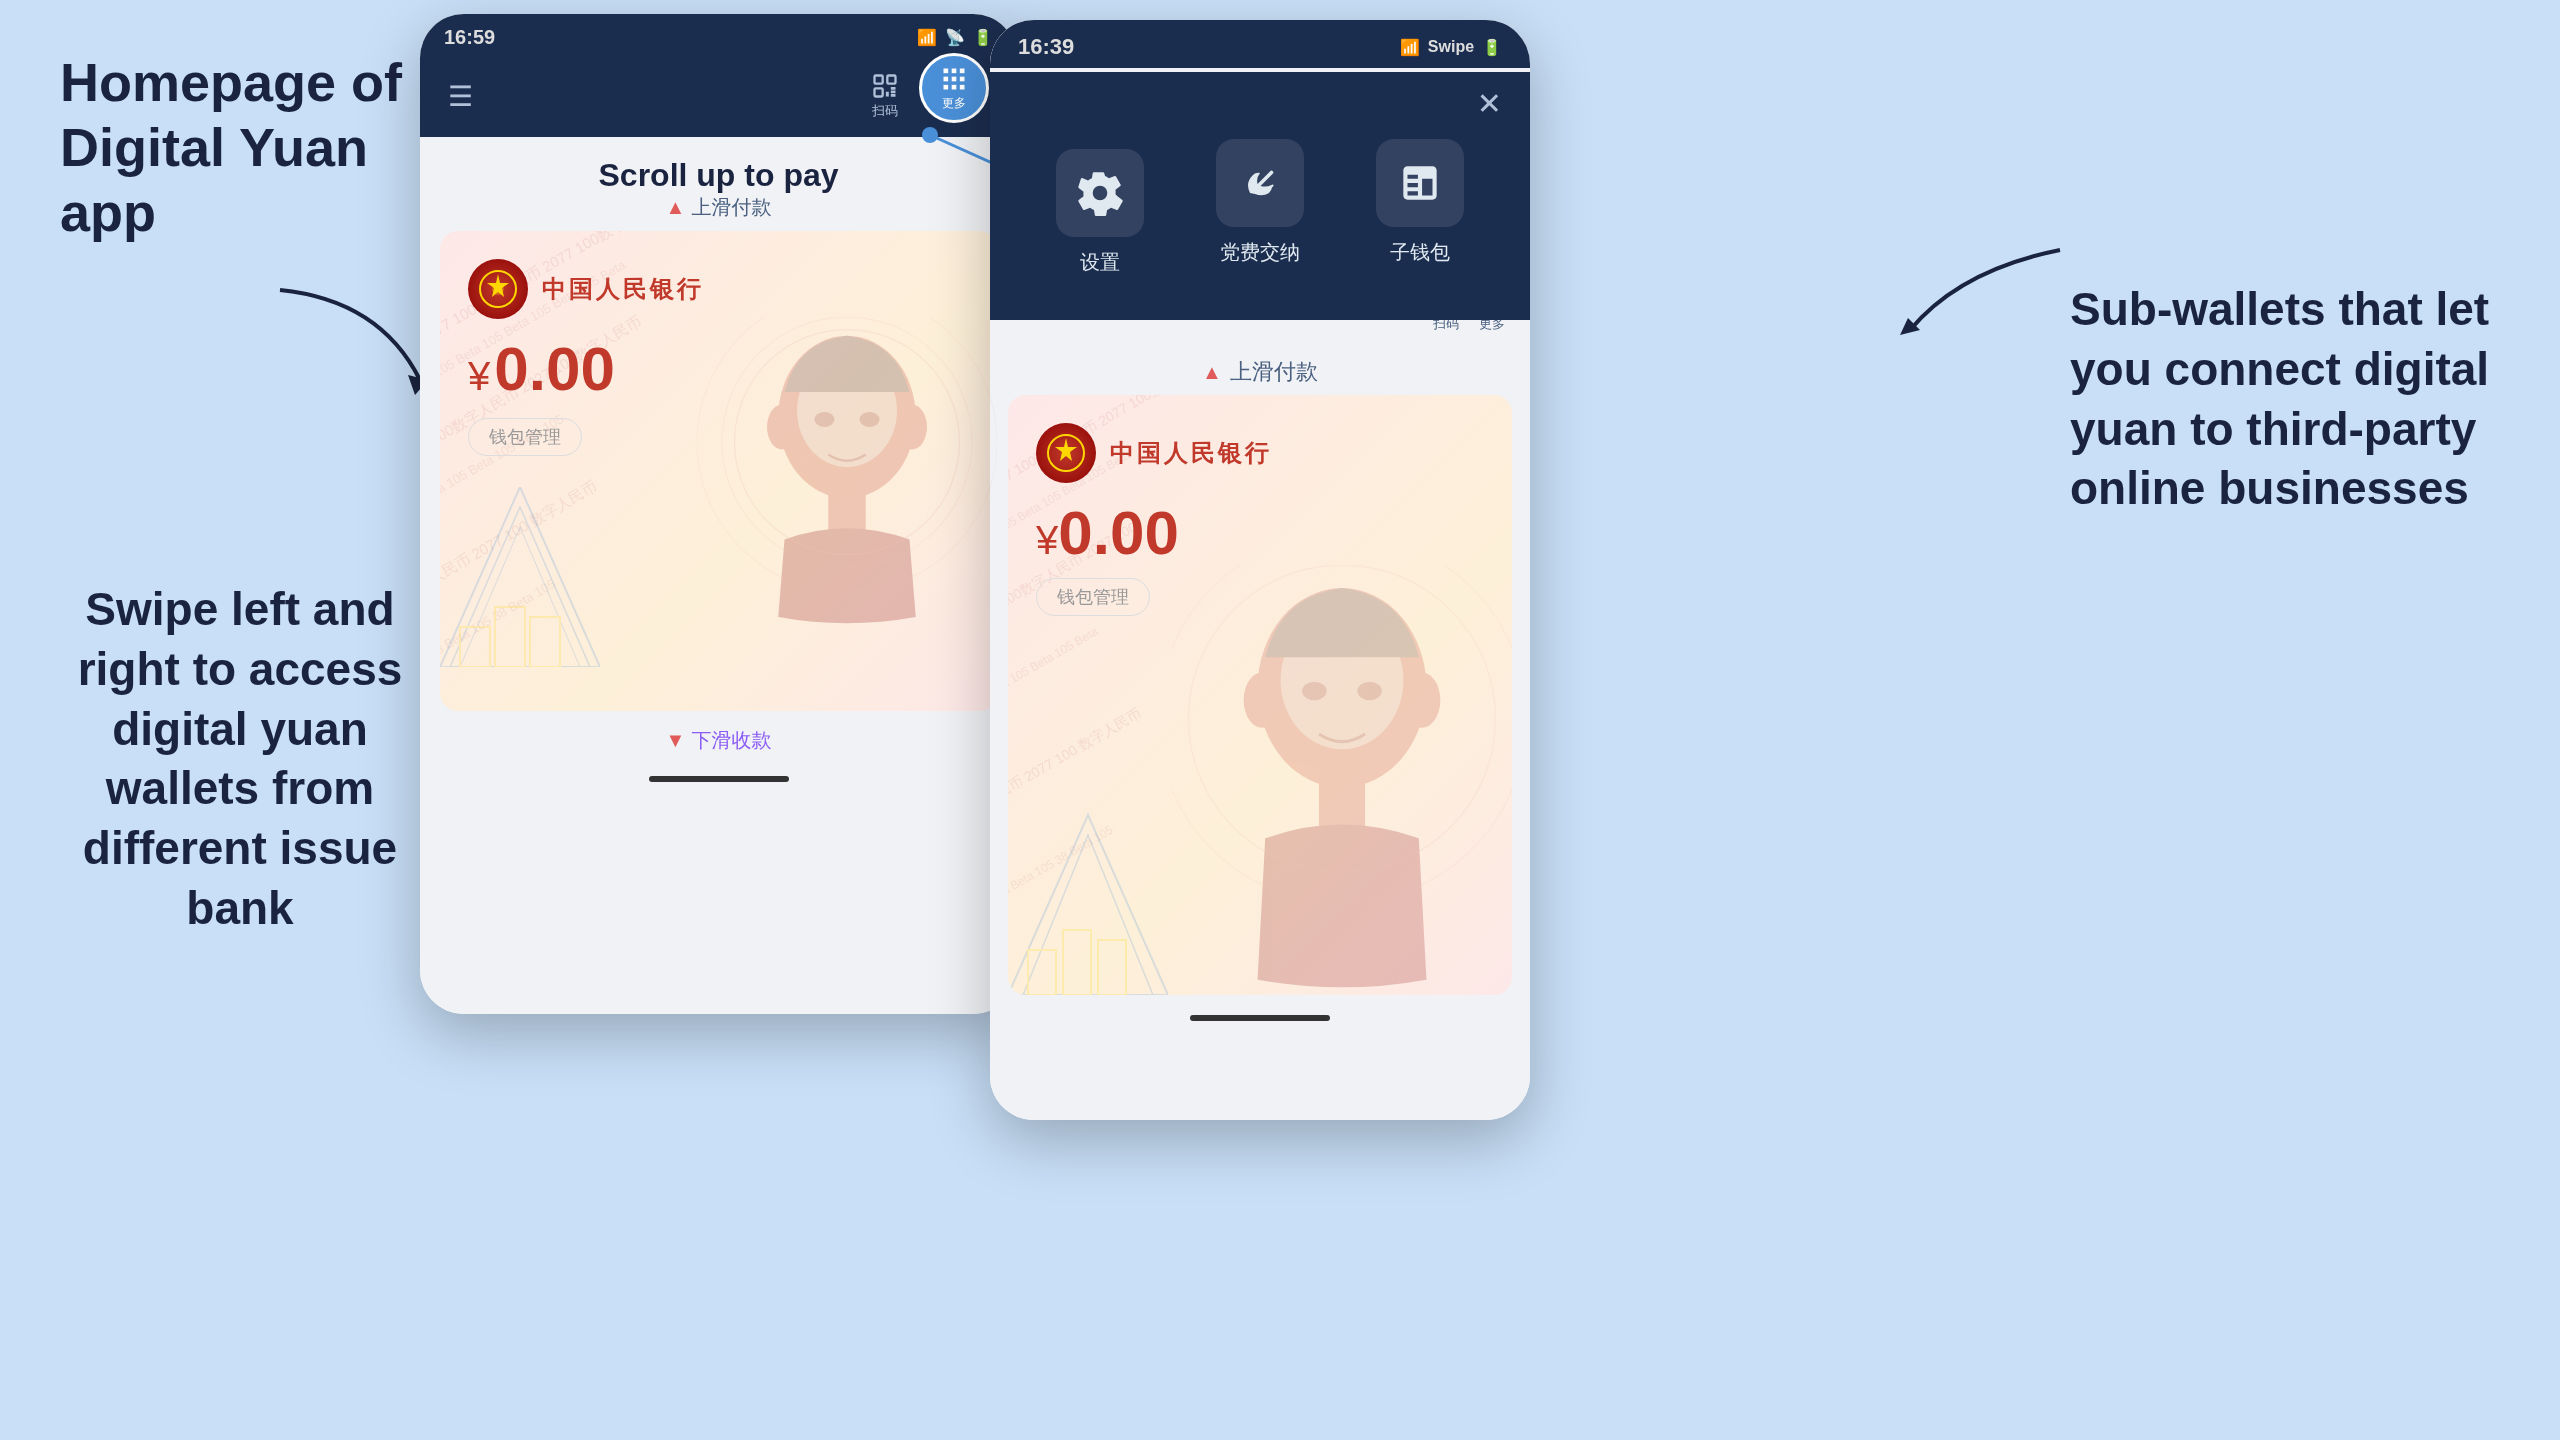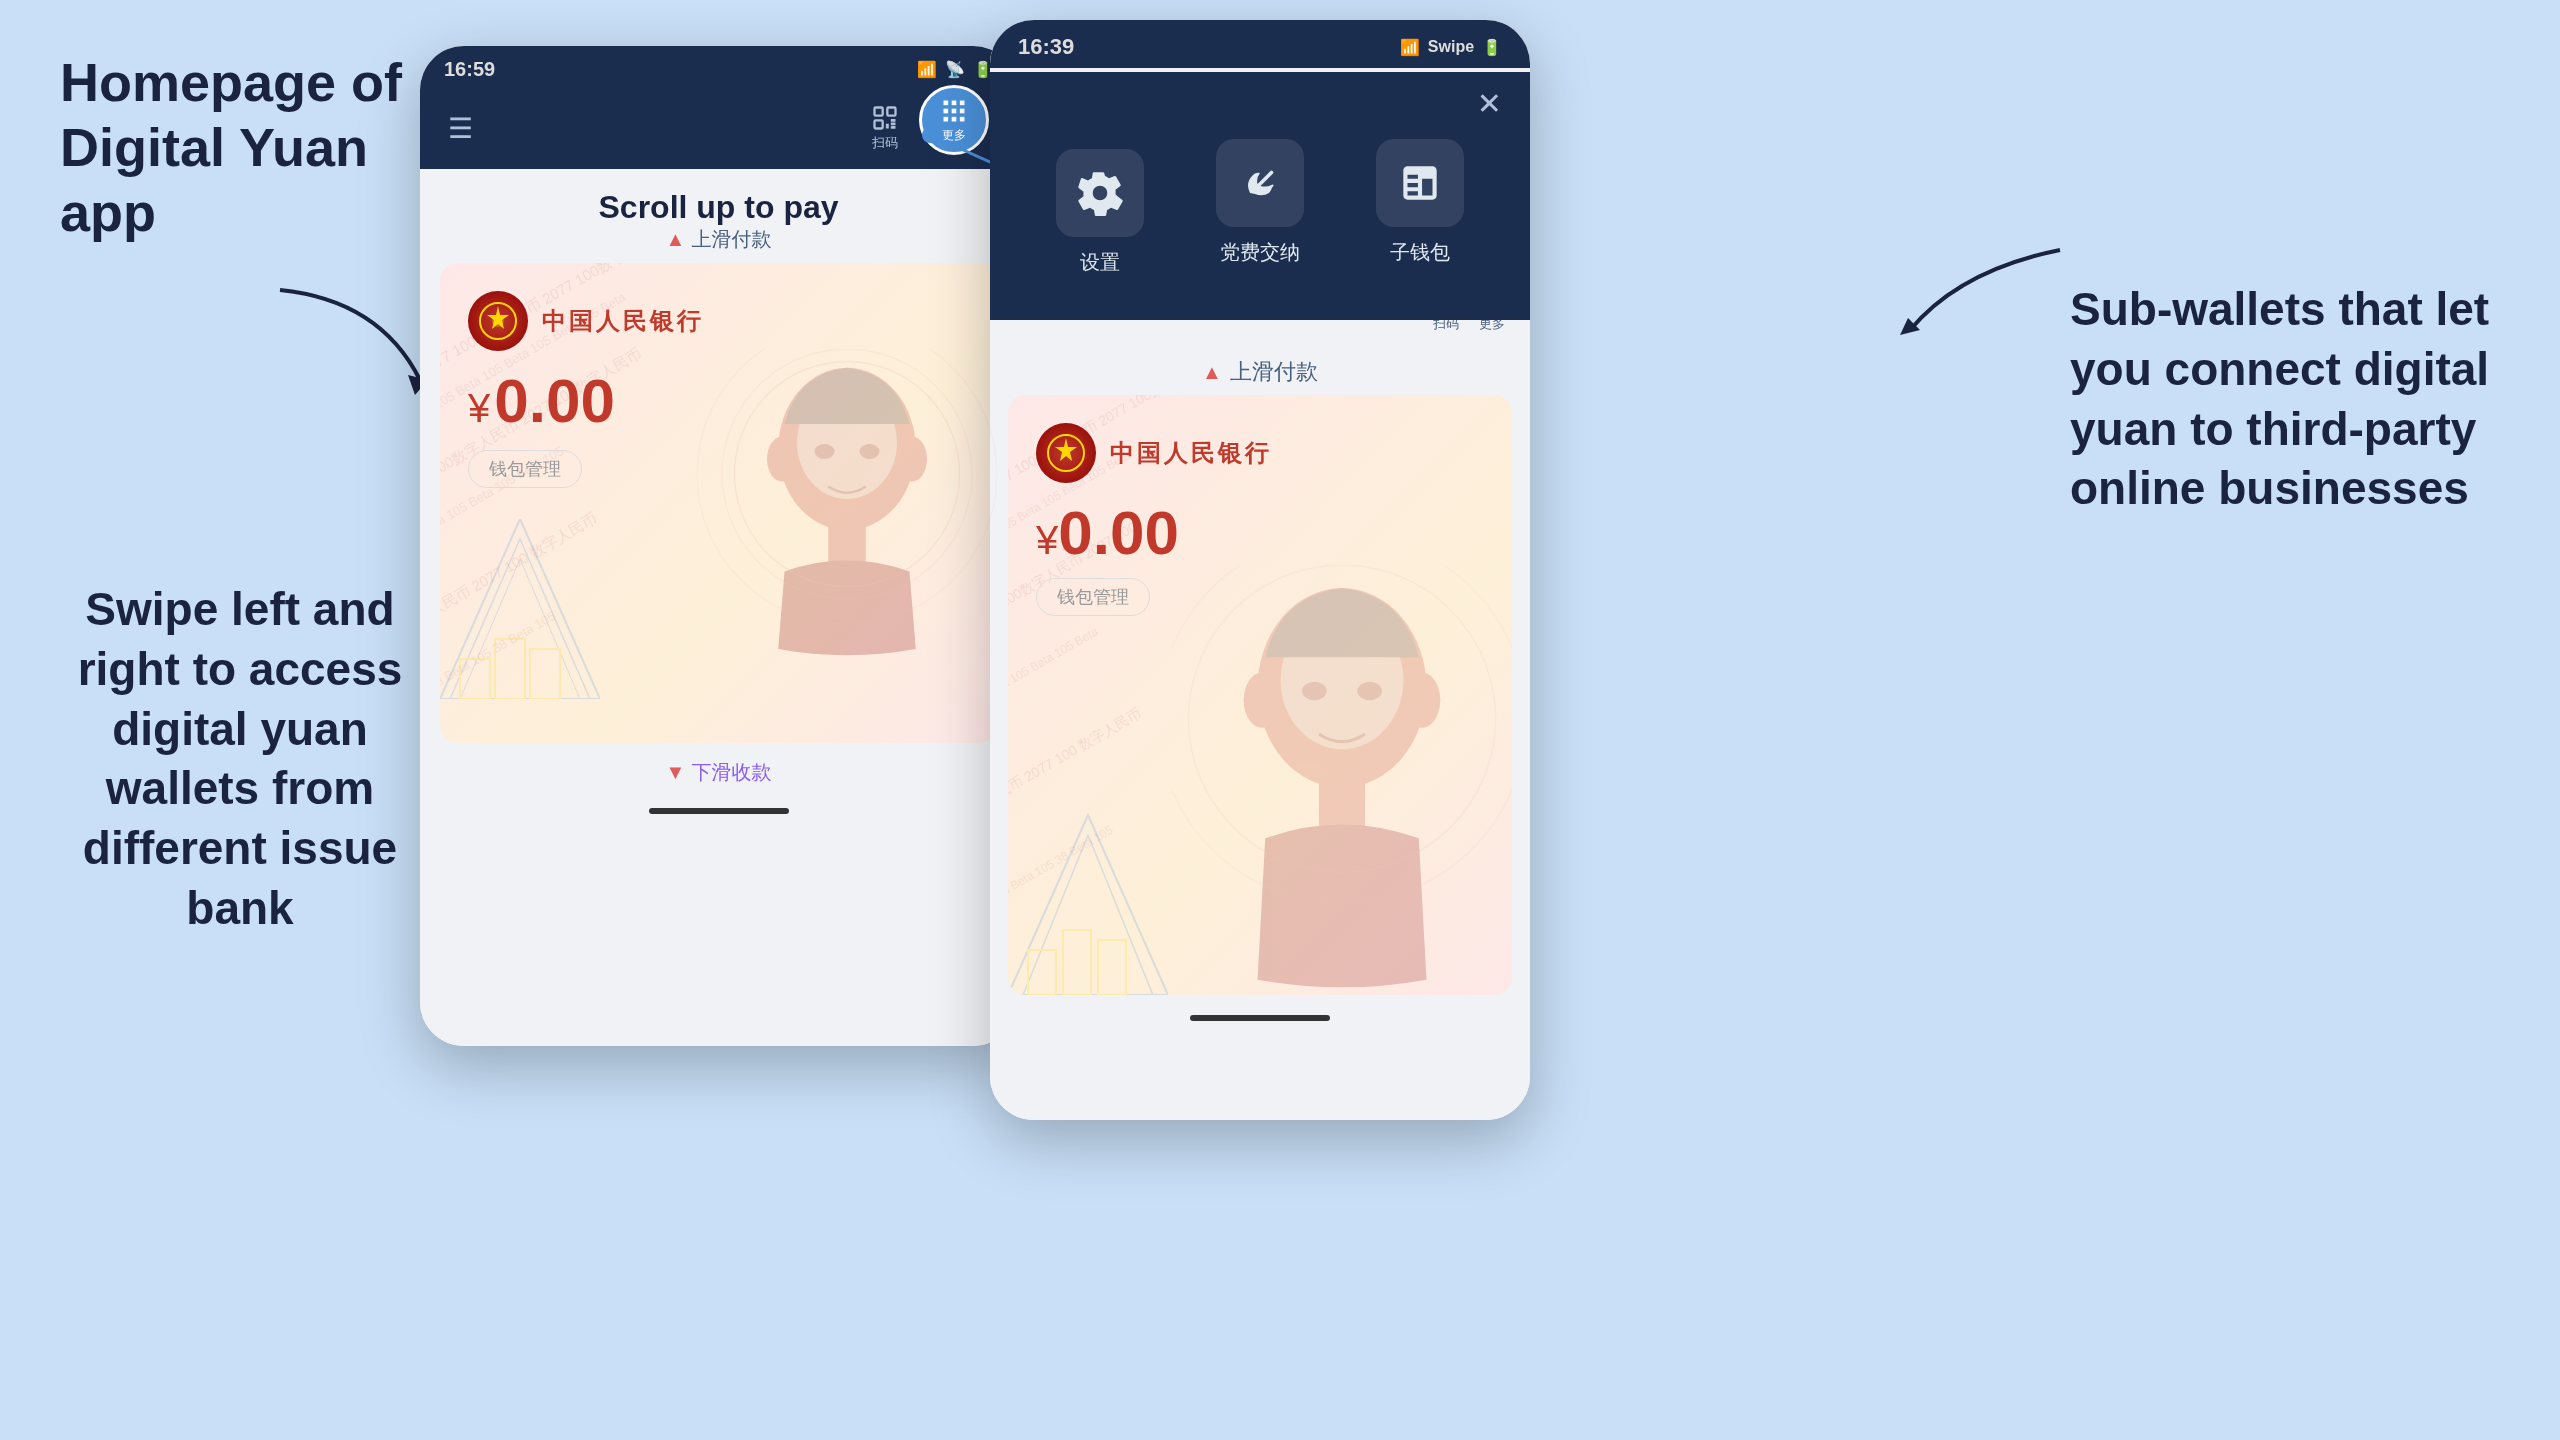--- a/index.html
+++ b/index.html
@@ -53,21 +53,21 @@
     .phone-frame {
       position: absolute;
       border-radius: 44px;
       overflow: hidden;
       box-shadow: 0 20px 60px rgba(0,0,0,0.25);
       background: #fff;
     }
 
     #phone-left {
       left: 420px;
-      top: 46px;
+      top: 14px;
       width: 597px;
       height: 1000px;
     }
 
     #phone-right {
       left: 990px;
       top: 20px;
       width: 540px;
       height: 1100px;
     }

